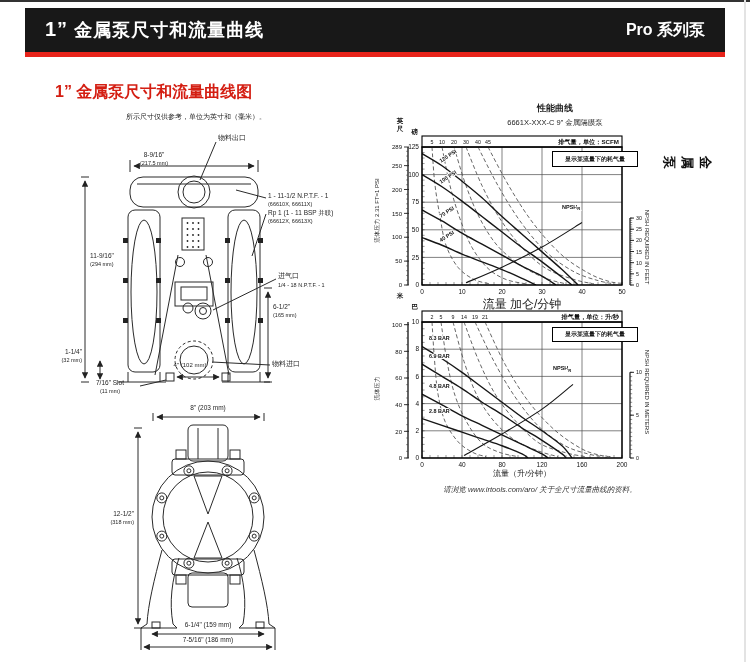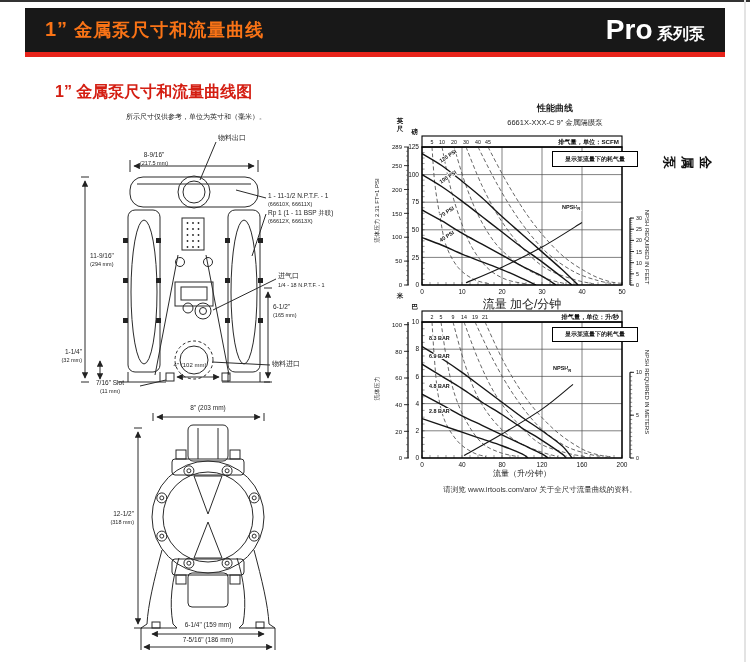--- a/index.html
+++ b/index.html
@@ -5,24 +5,24 @@
   html,body{margin:0;padding:0;background:#fff;width:750px;height:662px;overflow:hidden;
     font-family:"Liberation Sans",sans-serif;color:#1a1a1a;position:relative;}
   #page{position:absolute;inset:0;width:750px;height:662px;background:#fff;}
   .lbl{position:absolute;white-space:nowrap;color:#1f1f1f;line-height:1.15;}
   .ctr{text-align:center;}
   .rgt{text-align:right;}
   #top-strip{position:absolute;left:0;top:0;width:750px;height:2px;background:#333;}
   #right-edge{position:absolute;left:744px;top:0;width:2px;height:662px;background:#e3e3e3;}
   #header-bar{position:absolute;left:25px;top:8px;width:700px;height:44px;background:#181818;
     display:flex;align-items:center;justify-content:space-between;padding:0 20px;box-sizing:border-box;}
-  #header-bar .t1{color:#f97316;font-weight:bold;font-size:18px;letter-spacing:1px;}
+  #header-bar .t1{color:#ffffff;font-weight:bold;font-size:18px;letter-spacing:1px;}
   #header-bar .t1 .inch{font-size:20px;}
   #header-bar .t2{color:#fff;font-weight:bold;font-size:16px;}
-  #header-bar .t2 .pro{font-size:28px;}
+  #header-bar .t2 .pro{font-size:16px;}
   #red-rule{position:absolute;left:25px;top:52px;width:700px;height:5px;background:#e8231a;}
   #section-title{position:absolute;left:55px;top:82px;color:#d41e12;font-weight:bold;font-size:16px;}
   #side-tab{position:absolute;left:714px;top:156px;transform-origin:0 0;transform:rotate(90deg);
     font-weight:bold;font-size:13px;letter-spacing:6px;color:#111;}
   svg{position:absolute;}
   .legend-box{position:absolute;border:1px solid #000;background:#fff;display:flex;
     align-items:center;justify-content:center;font-size:6px;font-weight:bold;}
   .rot-l{transform:rotate(-90deg);}
   .rot-r{transform:rotate(90deg);}
   .chart-lbl{position:absolute;font-size:6px;color:#222;text-align:center;white-space:nowrap;}
@@ -573,14 +573,14 @@
   <div class="legend-box" style="left:552px;top:151px;width:84px;height:14px;">显示某流量下的耗气量</div>
   <div class="legend-box" style="left:552px;top:327px;width:84px;height:13px;">显示某流量下的耗气量</div>
 
   <div class="chart-lbl" style="left:432px;top:296px;width:180px;font-size:12px;">流量 加仑/分钟</div>
   <div class="chart-lbl" style="left:432px;top:468px;width:180px;font-size:8px;">流量（升/分钟）</div>
   <div class="chart-lbl rot-l" style="left:312px;top:206px;width:130px;">流体压力 2.31 FT=1 PSI</div>
   <div class="chart-lbl rot-l" style="left:342px;top:384px;width:70px;">流体压力</div>
   <div class="chart-lbl rot-r" style="left:582px;top:244px;width:130px;">NPSH REQUIRED IN FEET</div>
   <div class="chart-lbl rot-r" style="left:582px;top:389px;width:130px;">NPSH REQUIRED IN METERS</div>
 
-  <div class="lbl ctr" style="left:390px;top:486px;width:300px;font-size:7.5px;color:#333;">请浏览 www.irtools.com/aro/ 关于全尺寸流量曲线的资料。</div>
+  <div class="lbl ctr" style="left:390px;top:486px;width:300px;font-size:7.5px;color:#333;font-style:italic;">请浏览 www.irtools.com/aro/ 关于全尺寸流量曲线的资料。</div>
 </div>
 
 </body></html>

